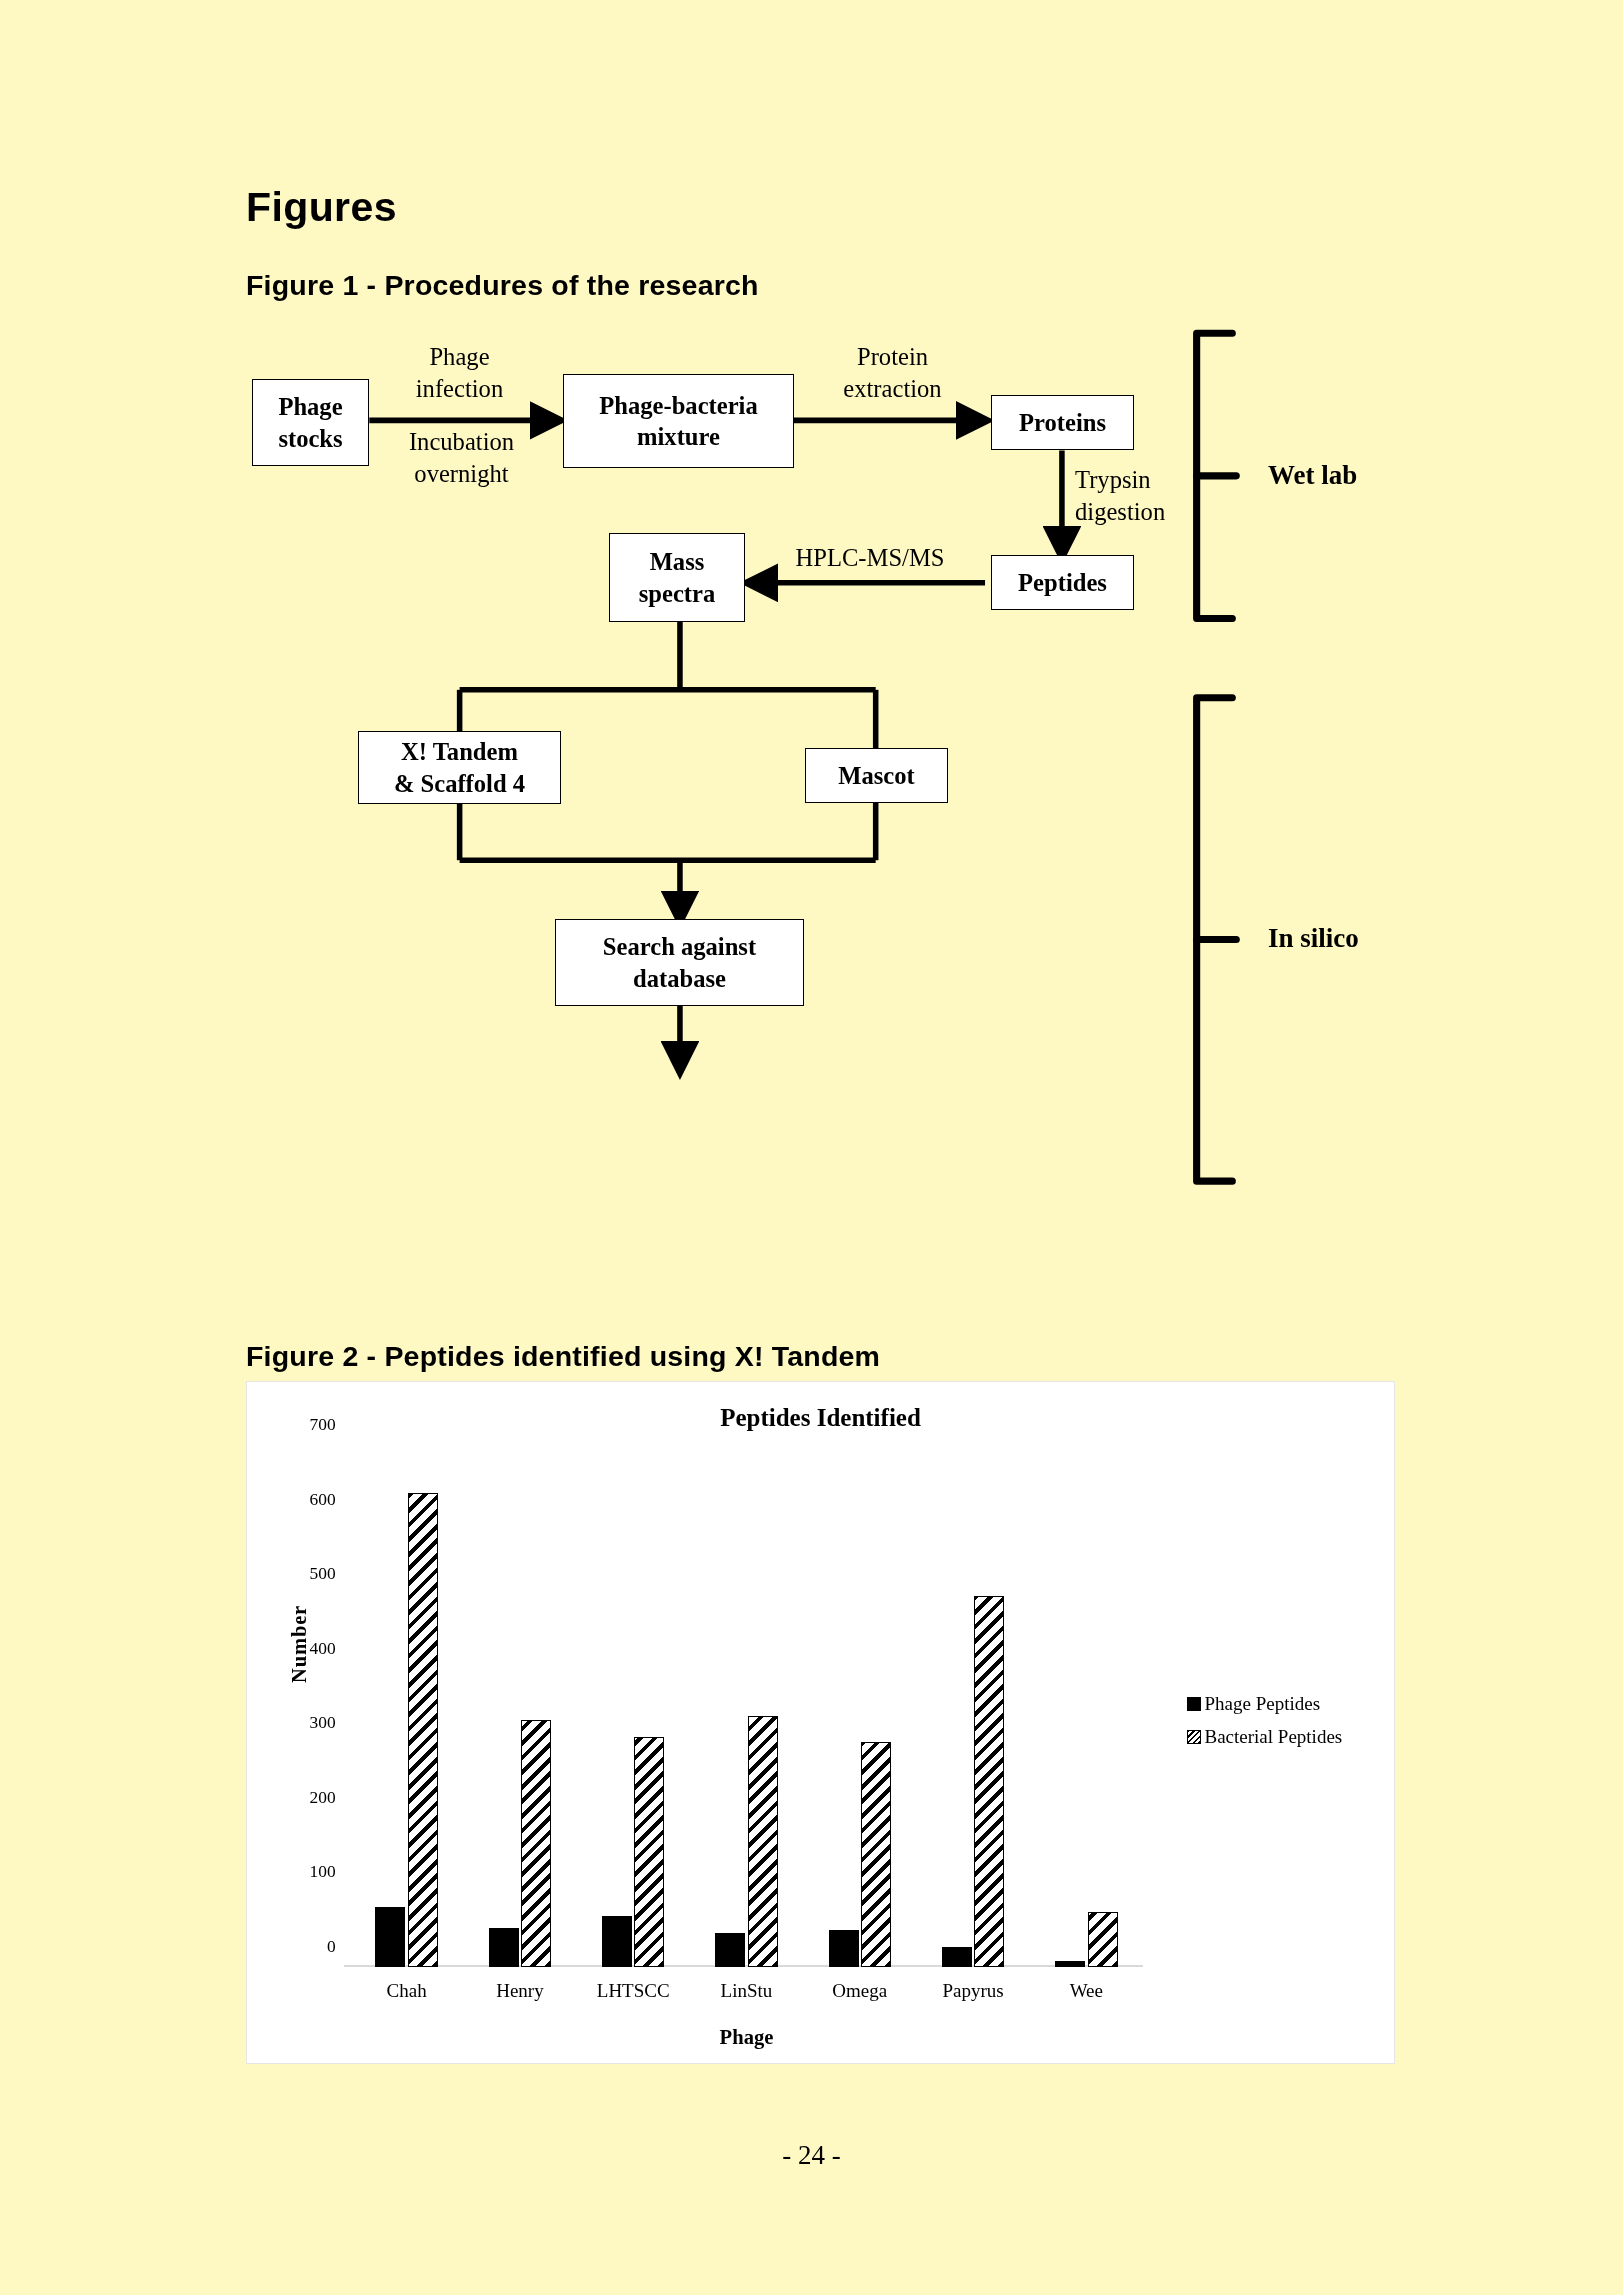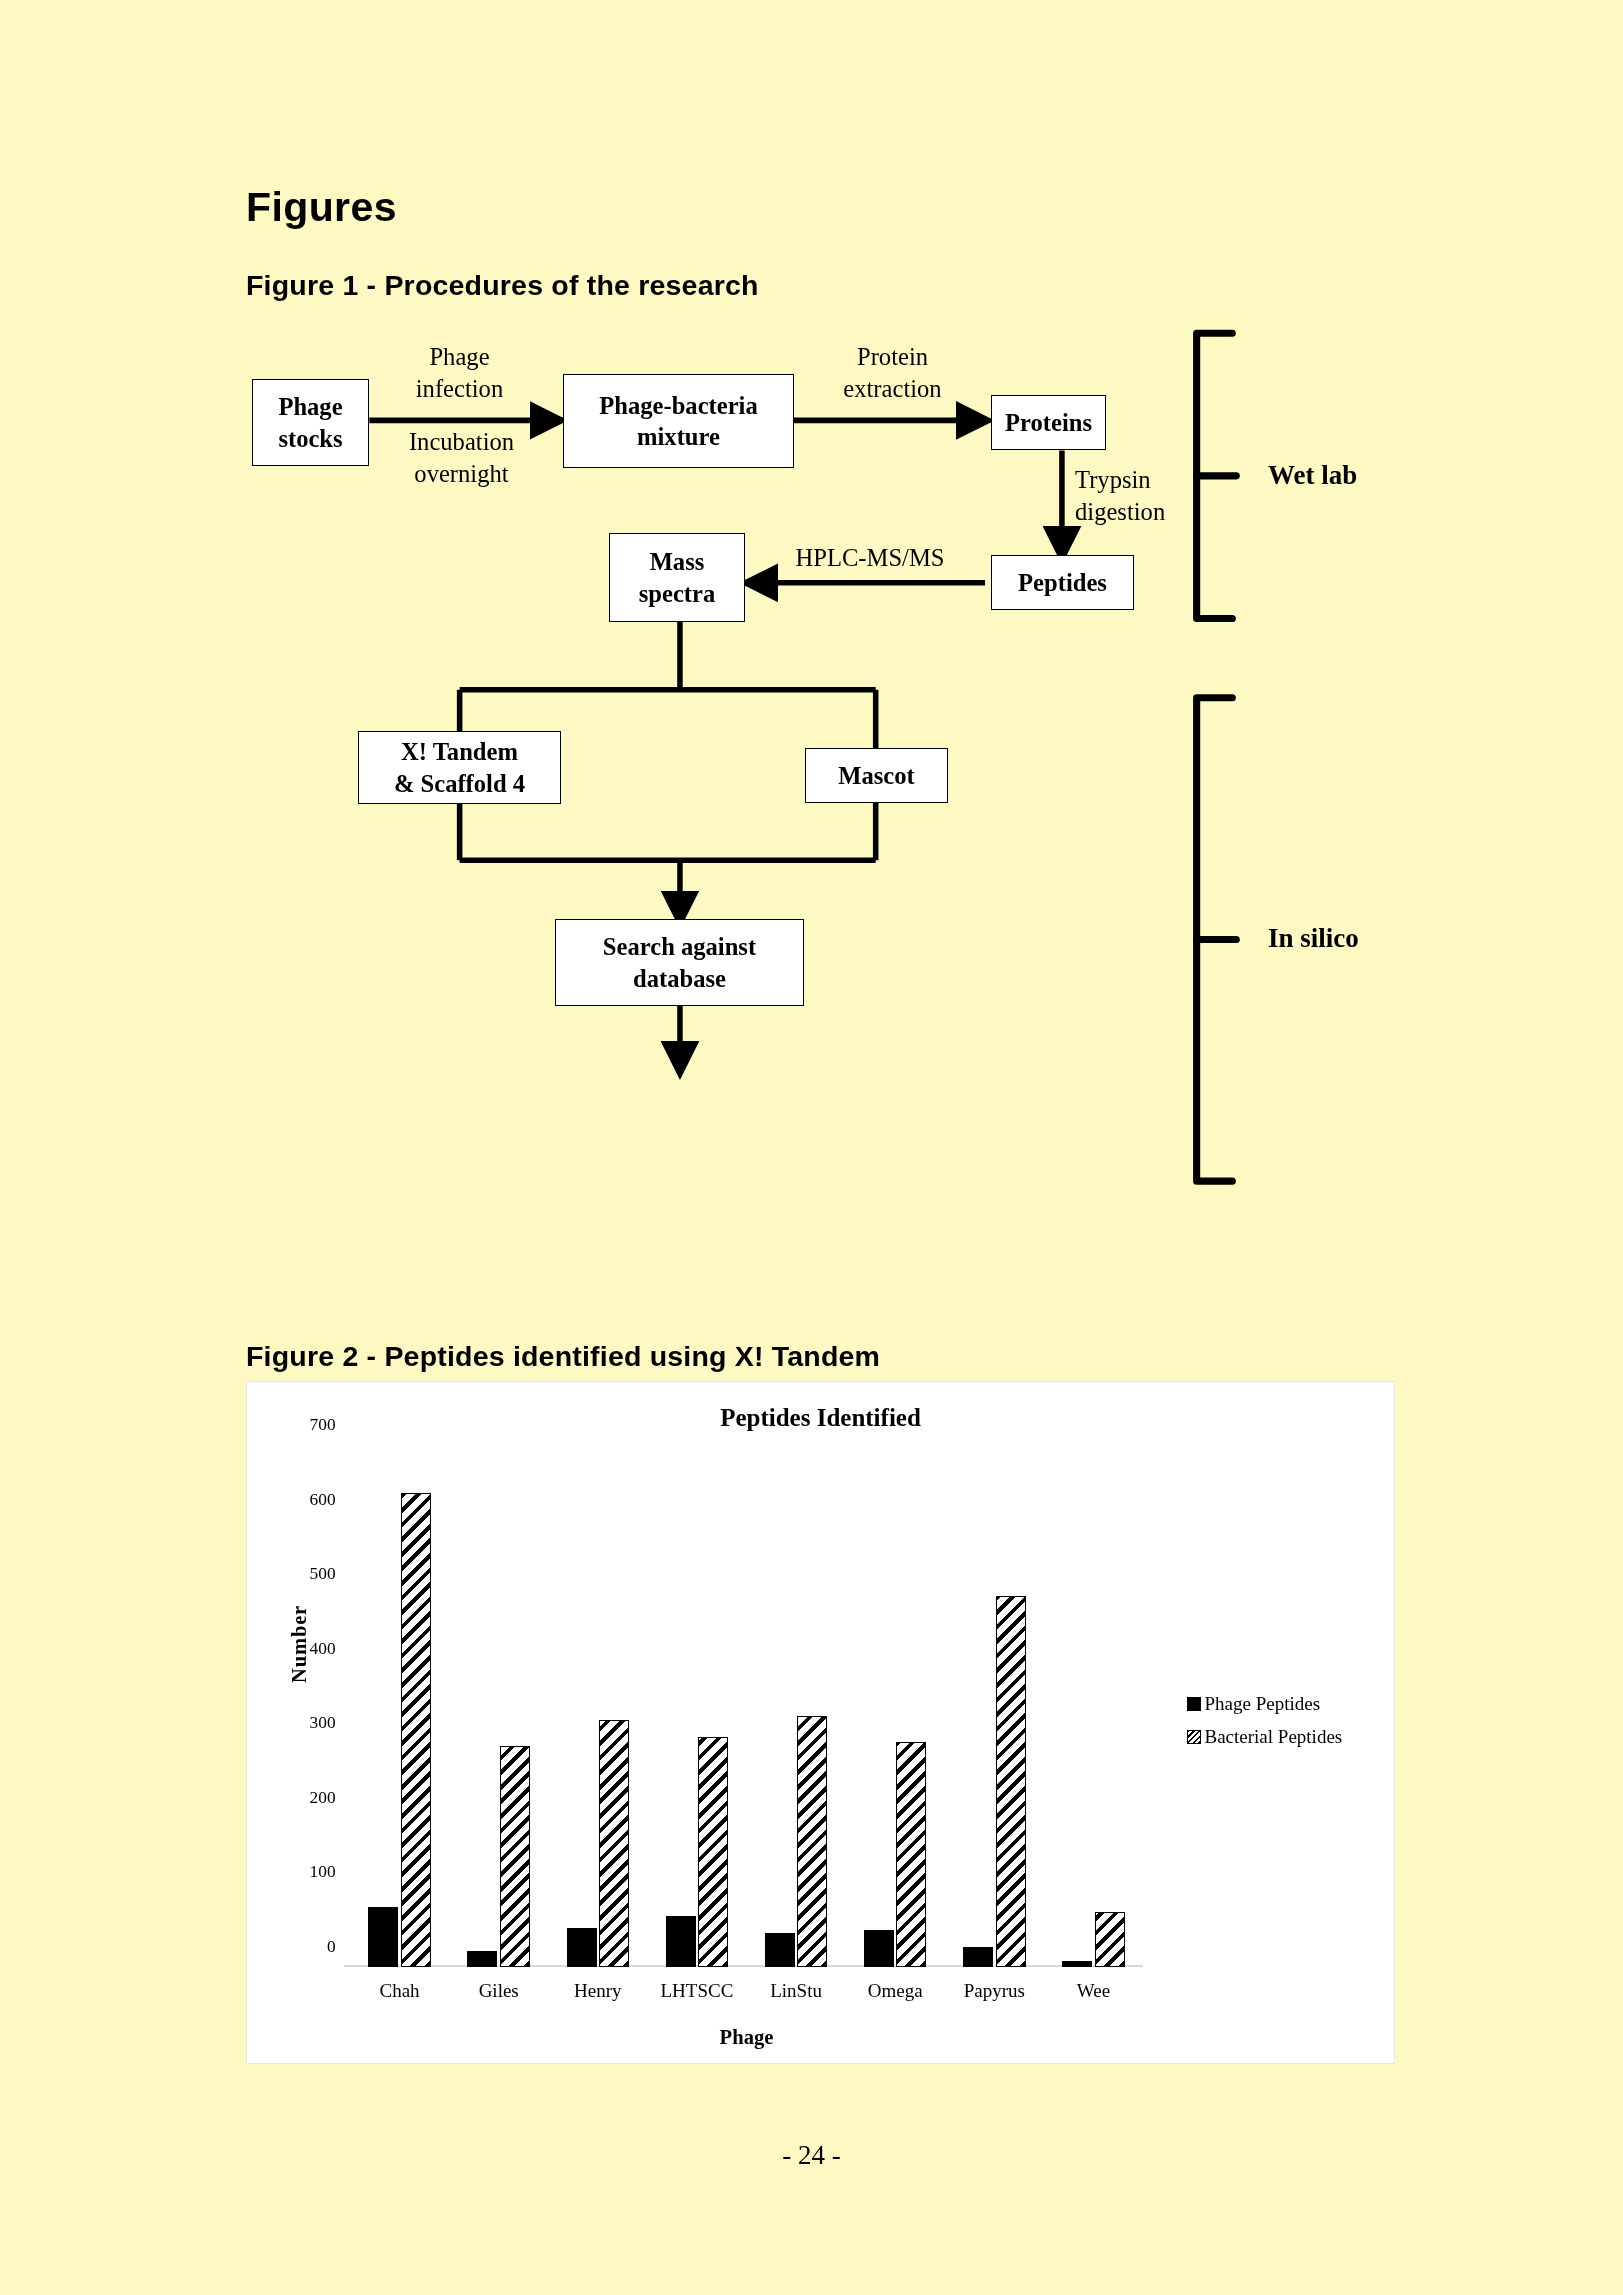--- a/index.html
+++ b/index.html
@@ -285,21 +285,21 @@
     <path d="M 1510 600 L 1560 600" fill="none" stroke="#000" stroke-width="9" stroke-linecap="round"></path>
 
     <path d="M 1555 880 L 1510 880 L 1510 1490 L 1555 1490" fill="none" stroke="#000" stroke-width="9" stroke-linecap="round" stroke-linejoin="round"></path>
     <path d="M 1510 1185 L 1560 1185" fill="none" stroke="#000" stroke-width="9" stroke-linecap="round"></path>
   </svg>
 
   <div class="fnode" style="left:252px; top:379px; width:117px; height:87px;">Phage<br>stocks</div>
 
   <div class="fnode" style="left:563px; top:374px; width:231px; height:94px;">Phage-bacteria<br>mixture</div>
 
-  <div class="fnode" style="left:991px; top:395px; width:115px; height:55px;">Proteins</div>
+  <div class="fnode" style="left:991px; top:395px; width:143px; height:55px;">Proteins</div>
 
   <div class="fnode" style="left:991px; top:555px; width:143px; height:55px;">Peptides</div>
 
   <div class="fnode" style="left:609px; top:533px; width:136px; height:89px;">Mass<br>spectra</div>
 
   <div class="fnode" style="left:358px; top:731px; width:203px; height:73px;">X! Tandem<br>&amp; Scaffold 4</div>
 
   <div class="fnode" style="left:805px; top:748px; width:143px; height:55px;">Mascot</div>
 
   <div class="fnode" style="left:555px; top:919px; width:249px; height:87px;">Search against<br>database</div>
@@ -338,25 +338,20 @@
           <div class="ytick" style="bottom: 85.7143%;">600</div>
           <div class="ytick" style="bottom: 100%;">700</div>
         </div>
       <div class="groups" id="bar-groups">
           <div class="group">
             <div class="bar phage" title="Phage Peptides — Chah: 81" style="height: 11.5714%;"></div>
             <div class="bar bacterial" title="Bacterial Peptides — Chah: 635" style="height: 90.7143%;"></div>
             <div class="xtick">Chah</div>
           </div>
           <div class="group">
-            <div class="bar phage" title="Phage Peptides — Giles: 22" style="height: 3.14286%;"></div>
-            <div class="bar bacterial" title="Bacterial Peptides — Giles: 296" style="height: 42.2857%;"></div>
-            <div class="xtick">Giles</div>
-          </div>
-          <div class="group">
             <div class="bar phage" title="Phage Peptides — Henry: 52" style="height: 7.42857%;"></div>
             <div class="bar bacterial" title="Bacterial Peptides — Henry: 331" style="height: 47.2857%;"></div>
             <div class="xtick">Henry</div>
           </div>
           <div class="group">
             <div class="bar phage" title="Phage Peptides — LHTSCC: 69" style="height: 9.85714%;"></div>
             <div class="bar bacterial" title="Bacterial Peptides — LHTSCC: 309" style="height: 44.1429%;"></div>
             <div class="xtick">LHTSCC</div>
           </div>
           <div class="group">

